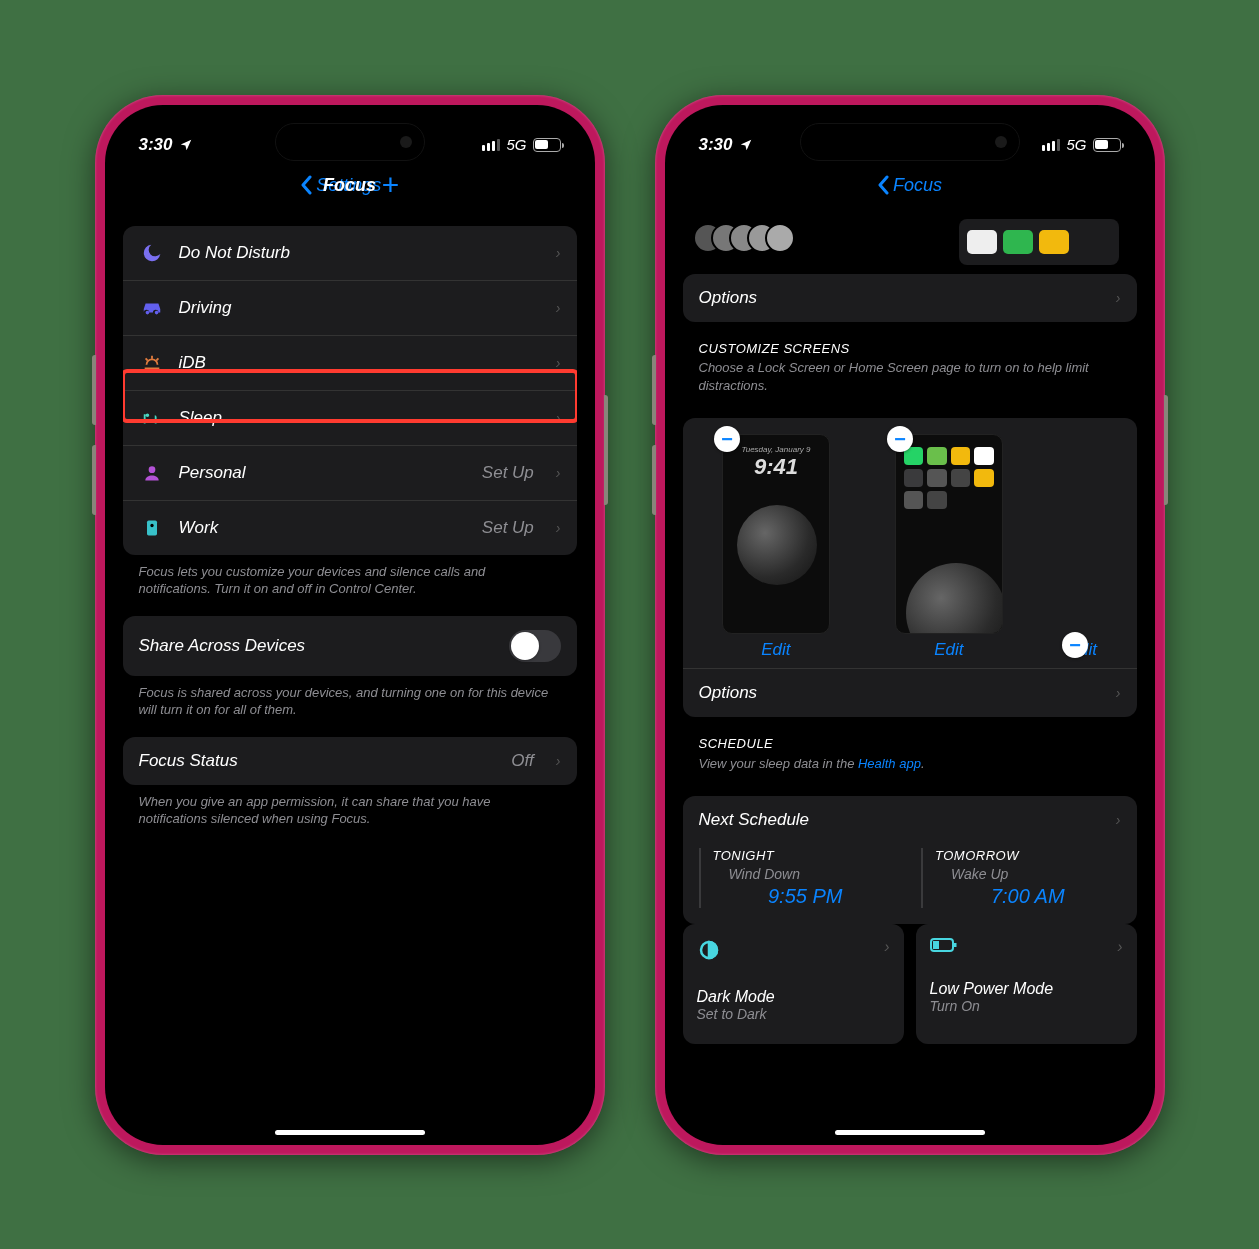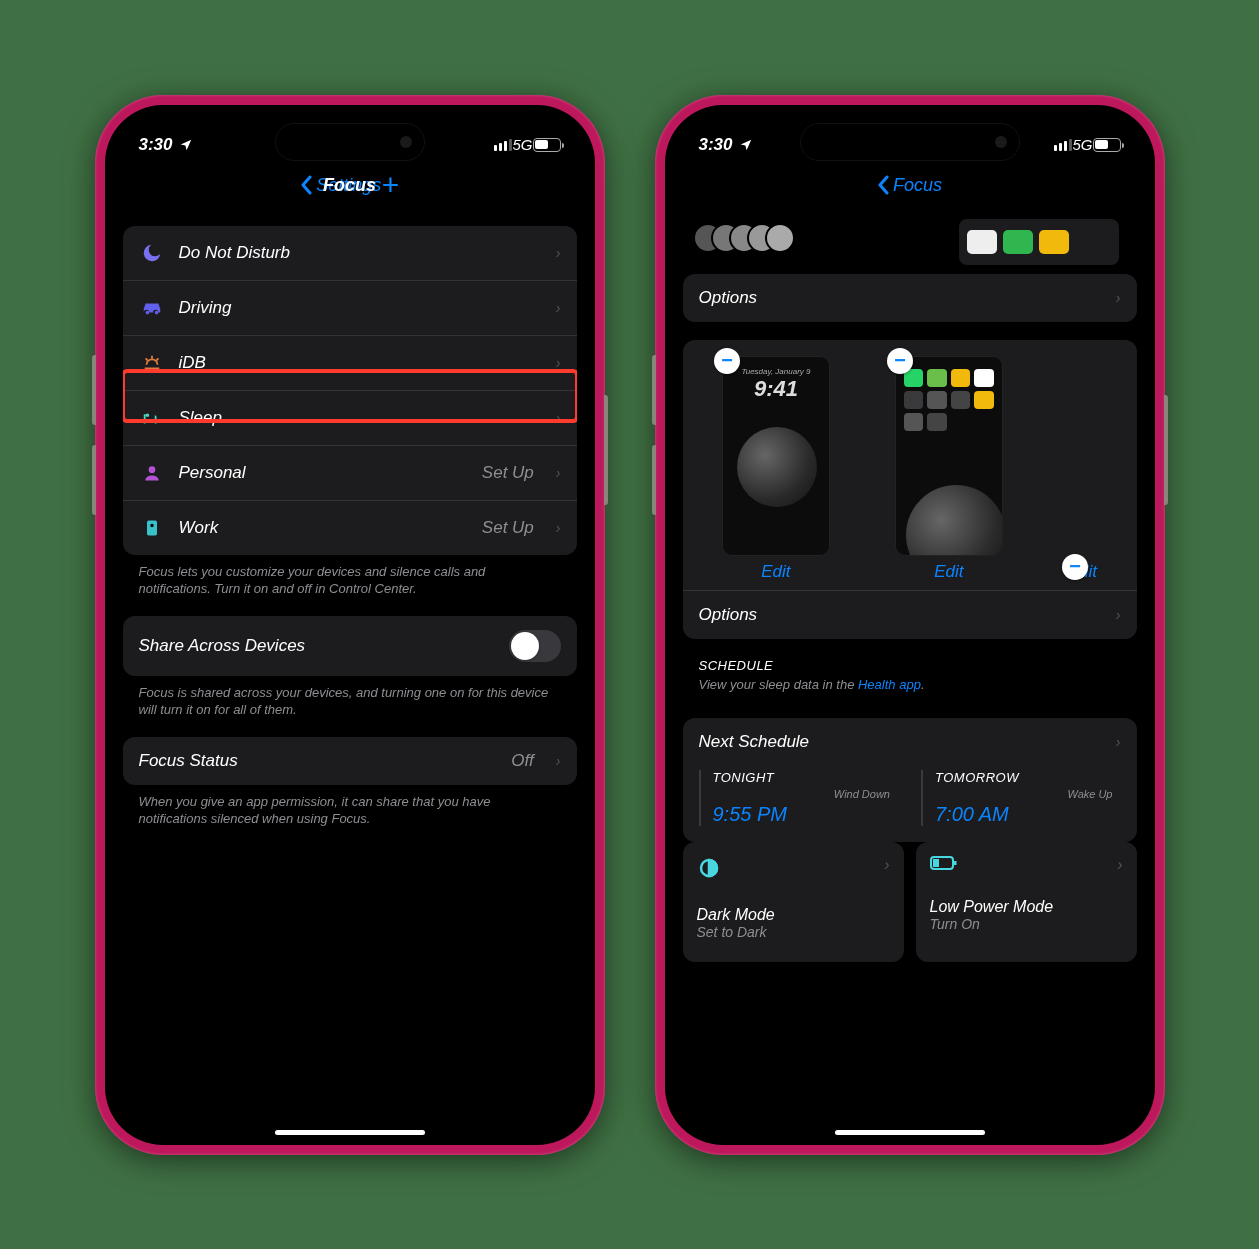--- a/index.html
+++ b/index.html
@@ -16,21 +16,21 @@
   body{margin:0;background:var(--bg-green);width:1259px;height:1249px;display:flex;gap:50px;justify-content:center;align-items:center;}
   .phone{width:510px;height:1060px;background:#be185d;border-radius:68px;padding:10px;position:relative;box-shadow:0 6px 30px rgba(0,0,0,.5), inset 0 0 3px rgba(255,255,255,.3);font-style:italic;}
   .phone::before{content:"";position:absolute;left:-3px;top:260px;width:4px;height:70px;background:#8a857b;border-radius:3px 0 0 3px;}
   .phone::after{content:"";position:absolute;left:-3px;top:350px;width:4px;height:70px;background:#8a857b;border-radius:3px 0 0 3px;}
   .btn-right{position:absolute;right:-3px;top:300px;width:4px;height:110px;background:#8a857b;border-radius:0 3px 3px 0;}
   .screen{width:100%;height:100%;background:var(--black);border-radius:58px;overflow:hidden;position:relative;color:var(--text);}
   .island{position:absolute;top:18px;left:50%;transform:translateX(-50%);width:150px;height:38px;background:#000;border-radius:22px;z-index:20;border:1px solid #111;}
   .island .dot{position:absolute;right:12px;top:50%;transform:translateY(-50%);width:12px;height:12px;background:#1a1a1a;border-radius:50%;}
   .statusbar{display:flex;justify-content:space-between;align-items:center;padding:20px 34px 0 34px;height:60px;font-size:17px;font-weight:600;}
   .sb-left{display:flex;gap:6px;align-items:center;}
-  .sb-right{display:flex;align-items:center;font-size:15px;font-weight:500;}
+  .sb-right{display:flex;gap:6px;align-items:center;font-size:15px;font-weight:500;}
   .signal{display:flex;gap:2px;align-items:flex-end;}
   .signal i{width:3px;background:#fff;border-radius:1px;}
   .signal i:nth-child(1){height:6px}.signal i:nth-child(2){height:8px}.signal i:nth-child(3){height:10px}.signal i:nth-child(4){height:12px;background:#555}
   .battery{width:28px;height:14px;border:1.5px solid #aaa;border-radius:4px;position:relative;}
   .battery::after{content:"";position:absolute;right:-4px;top:4px;width:2px;height:5px;background:#aaa;border-radius:0 2px 2px 0;}
   .battery i{position:absolute;left:1.5px;top:1.5px;bottom:1.5px;width:50%;background:#fff;border-radius:2px;}
   .nav{display:flex;align-items:center;justify-content:center;padding:10px 20px 12px;font-size:18px;}
   .nav-back{color:var(--blue);display:flex;align-items:center;gap:4px;}
   .nav-title{font-weight:600;position:absolute;left:50%;transform:translateX(-50%);}
   .nav-add{color:var(--blue);font-size:30px;font-weight:300;line-height:20px;}
@@ -61,22 +61,22 @@
   .remove-badge{position:absolute;top:-8px;left:-8px;width:26px;height:26px;background:#fff;border-radius:50%;display:flex;align-items:center;justify-content:center;color:var(--blue);font-weight:700;font-size:20px;z-index:3;box-shadow:0 1px 3px rgba(0,0,0,.4);}
   .edit-link{color:var(--blue);font-size:17px;}
   .moon{width:80px;height:80px;border-radius:50%;background:radial-gradient(circle at 35% 35%, #666, #2a2a2a 60%, #111);position:absolute;}
   .app-grid{position:absolute;top:12px;left:8px;right:8px;display:grid;grid-template-columns:repeat(4,1fr);gap:4px;}
   .app-grid i{height:18px;border-radius:4px;}
   .watch-face{position:absolute;inset:6px;background:#000;border-radius:18px;display:flex;flex-direction:column;align-items:flex-end;padding:6px;font-size:7px;color:#ccc;}
   
   .sched{display:flex;padding:4px 16px 16px;gap:23px;}
   .sched-col{flex:1;border-left:2px solid #3a3a3c;padding-left:12px;}
   .sched-col .s-title{font-size:13px;color:#fff;letter-spacing:.5px;}
-  .sched-col .s-sub{font-size:11px;color:var(--gray);margin:3px 8px;text-align:right;}
-  .sched-col .s-time{font-size:20px;color:var(--blue);}
+  .sched-col .s-sub{font-size:14px;color:var(--gray);margin:3px 16px;}
+  .sched-col .s-time{font-size:20px;color:var(--blue);text-align:center;}
   
   .filters{display:flex;gap:12px;padding:0 0 20px;}
   .filter-card{flex:1;background:var(--cell);border-radius:12px;padding:14px;position:relative;min-height:120px;}
   .filter-card .chev{position:absolute;top:14px;right:14px;color:#555;}
   .filter-icon{font-size:20px;margin-bottom:26px;}
   .filter-title{font-size:16px;color:#fff;}
   .filter-sub{font-size:14px;color:var(--gray);}
   svg{display:block;}
   .scroll2{height:calc(100% - 110px);overflow:hidden;padding:0 18px 0;}
   .island-wide{width:220px;height:38px;}
@@ -265,20 +265,24 @@
 
     <div class="scroll2">
       <div style="height:56px"></div>
       <div class="group">
         <div class="row">
           <span class="row-label">Options</span>
           <span class="chev">›</span>
         </div>
       </div>
 
+      <div class="header-text">
+        <span class="ttl">CUSTOMIZE SCREENS</span>
+        <span>Choose a Lock Screen or Home Screen page to turn on to help limit distractions.</span>
+      </div>
       <div class="group">
         <div class="screens-row">
           <div class="thumb-col">
             <div class="remove-badge">−</div>
             <div class="thumb thumb-lock">
               <div style="text-align:center;font-size:8px;color:#aaa;padding-top:10px;">Tuesday, January 9</div>
               <div style="text-align:center;font-size:22px;font-weight:600;color:#ddd;">9:41</div>
               <div class="moon" style="top:70px;left:14px;"></div>
             </div>
             <span class="edit-link">Edit</span>

